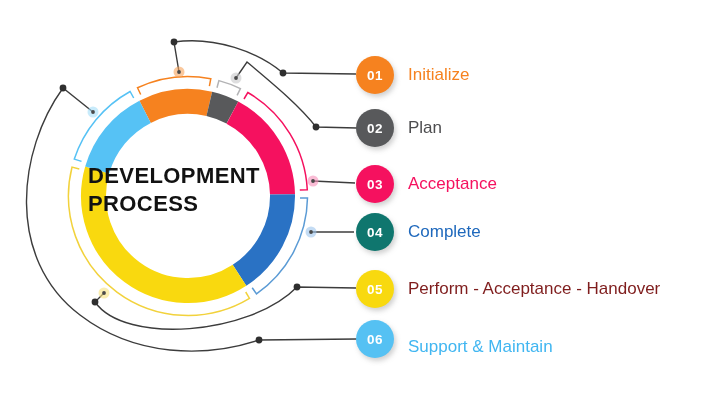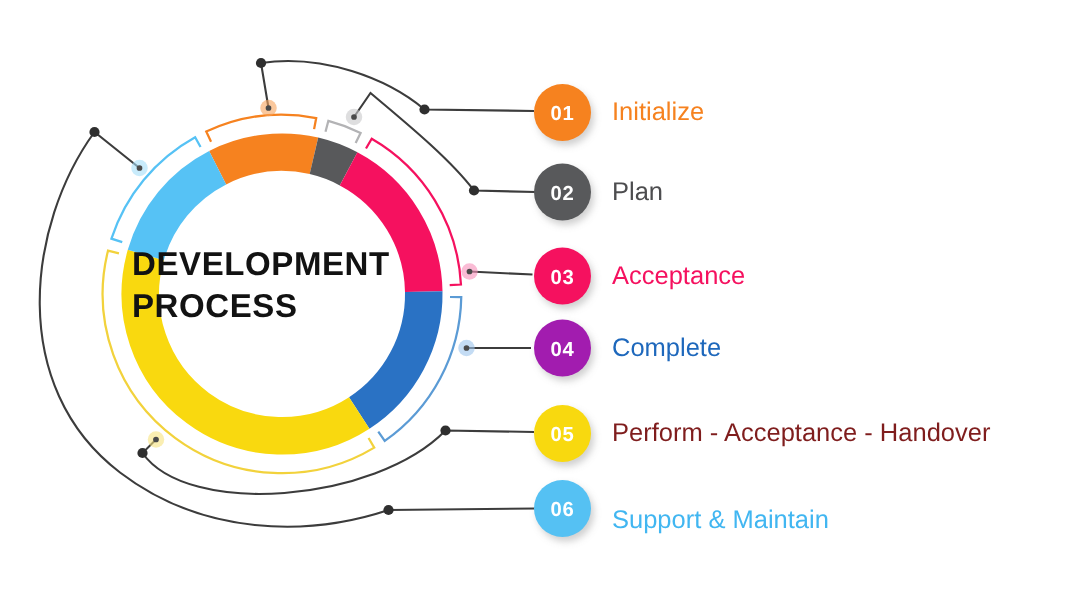--- a/index.html
+++ b/index.html
@@ -81,21 +81,21 @@
   </div>
   <div class="step" style="top:109px">
     <div class="badge" style="background: rgb(88, 89, 91);">02</div>
     <div class="lbl" style="color: rgb(77, 77, 79);">Plan</div>
   </div>
   <div class="step" style="top:165px">
     <div class="badge" style="background: rgb(245, 17, 95);">03</div>
     <div class="lbl" style="color: rgb(245, 17, 95);">Acceptance</div>
   </div>
   <div class="step" style="top:213px">
-    <div class="badge" style="background: #a21caf; text-align: right;">04</div>
+    <div class="badge" style="background: #0f766e; text-align: right;">04</div>
     <div class="lbl" style="color: rgb(30, 104, 188);">Complete</div>
   </div>
   <div class="step" style="top:270px">
     <div class="badge" style="background: rgb(248, 217, 15);">05</div>
     <div class="lbl" style="color: #7f1d1d;">Perform - Acceptance - Handover</div>
   </div>
   <div class="step" style="top:320px">
     <div class="badge" style="background: rgb(85, 193, 243);">06</div>
     <div class="lbl" style="color: rgb(65, 182, 241); margin-top: 16px;">Support &amp; Maintain</div>
   </div>

